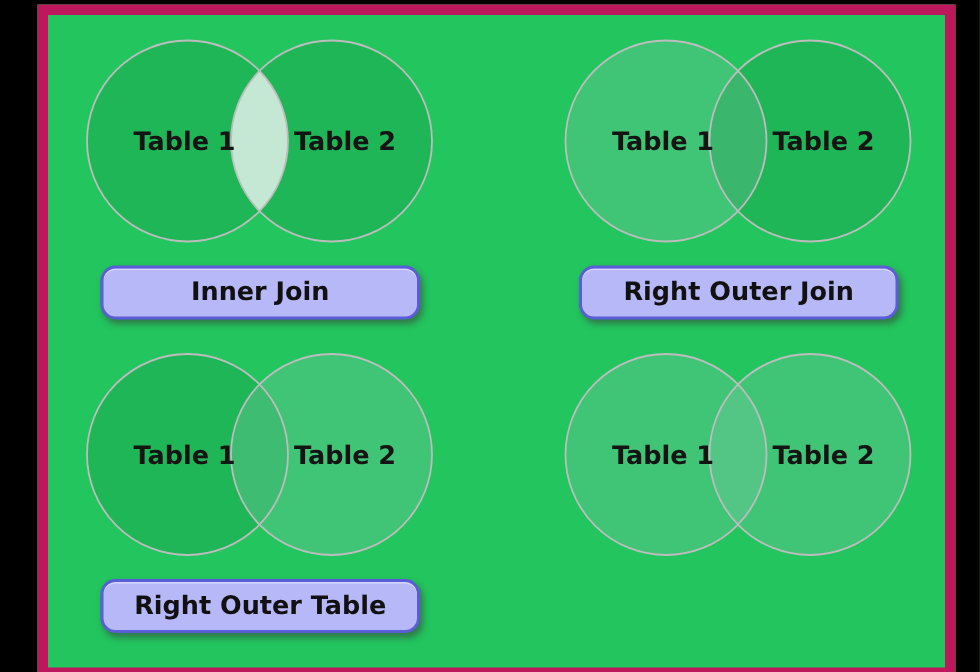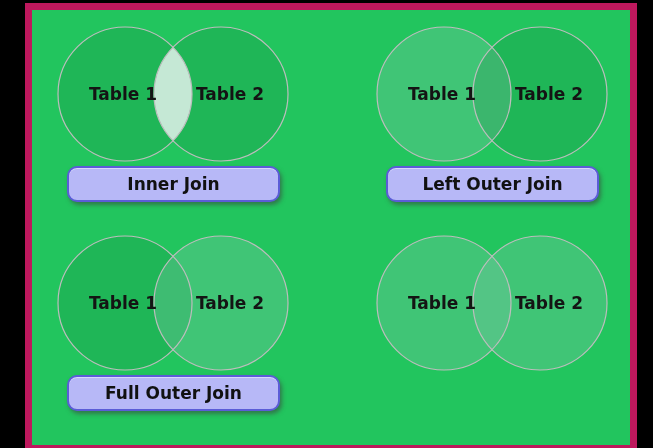--- a/index.html
+++ b/index.html
@@ -33,21 +33,21 @@
   svg.venn { display: block; }
   .outline { fill: none; stroke: #bdbdbd; stroke-width: 1.2; }
   .tlabel {
     font-family: "DejaVu Sans", sans-serif;
     font-weight: bold;
     font-size: 17px;
     fill: #141414;
     text-anchor: middle;
   }
   .join-btn {
-    margin-top: 0;
+    margin-top: 11px;
     width: 209px; height: 32px;
     background: #b7b8f7;
     border: 2px solid #5b5cd7;
     border-radius: 10px;
     display: flex;
     align-items: center;
     justify-content: center;
     box-shadow: 2px 3px 4px rgba(60,60,60,0.55), inset 0 1px 0 rgba(255,255,255,0.45);
     cursor: pointer;
   }
@@ -92,41 +92,41 @@
           </defs>
         <circle cx="71" cy="72" r="67" fill="rgba(116,198,160,0.37)"></circle>
         <circle cx="167" cy="72" r="67" fill="rgba(0,0,0,0.075)"></circle>
         <circle cx="167" cy="72" r="67" clip-path="url(#lens-clip-1)" fill="none"></circle>
         <circle class="outline" cx="71" cy="72" r="67"></circle>
         <circle class="outline" cx="167" cy="72" r="67"></circle>
         <text class="tlabel" x="69" y="78">Table 1</text>
         <text class="tlabel" x="176" y="78">Table 2</text>
       </svg>
       <div class="join-btn">
-        <span>Left Outer Join</span>
+        <span>Right Outer Join</span>
       </div>
     </div>
 
     <div class="panel row2 col1">
       <svg class="venn" viewBox="0 0 240 144" width="240" height="144">
         <defs>
             <clipPath id="lens-clip-2">
               <circle cx="71" cy="72" r="67"></circle>
             </clipPath>
           </defs>
         <circle cx="71" cy="72" r="67" fill="rgba(0,0,0,0.075)"></circle>
         <circle cx="167" cy="72" r="67" fill="rgba(116,198,160,0.37)"></circle>
         <circle cx="167" cy="72" r="67" clip-path="url(#lens-clip-2)" fill="none"></circle>
         <circle class="outline" cx="71" cy="72" r="67"></circle>
         <circle class="outline" cx="167" cy="72" r="67"></circle>
         <text class="tlabel" x="69" y="78">Table 1</text>
         <text class="tlabel" x="176" y="78">Table 2</text>
       </svg>
       <div class="join-btn">
-        <span>Full Outer Join</span>
+        <span>Right Outer Table</span>
       </div>
     </div>
 
     <div class="panel row2 col2">
       <svg class="venn" viewBox="0 0 240 144" width="240" height="144">
         <defs>
             <clipPath id="lens-clip-3">
               <circle cx="71" cy="72" r="67"></circle>
             </clipPath>
           </defs>

